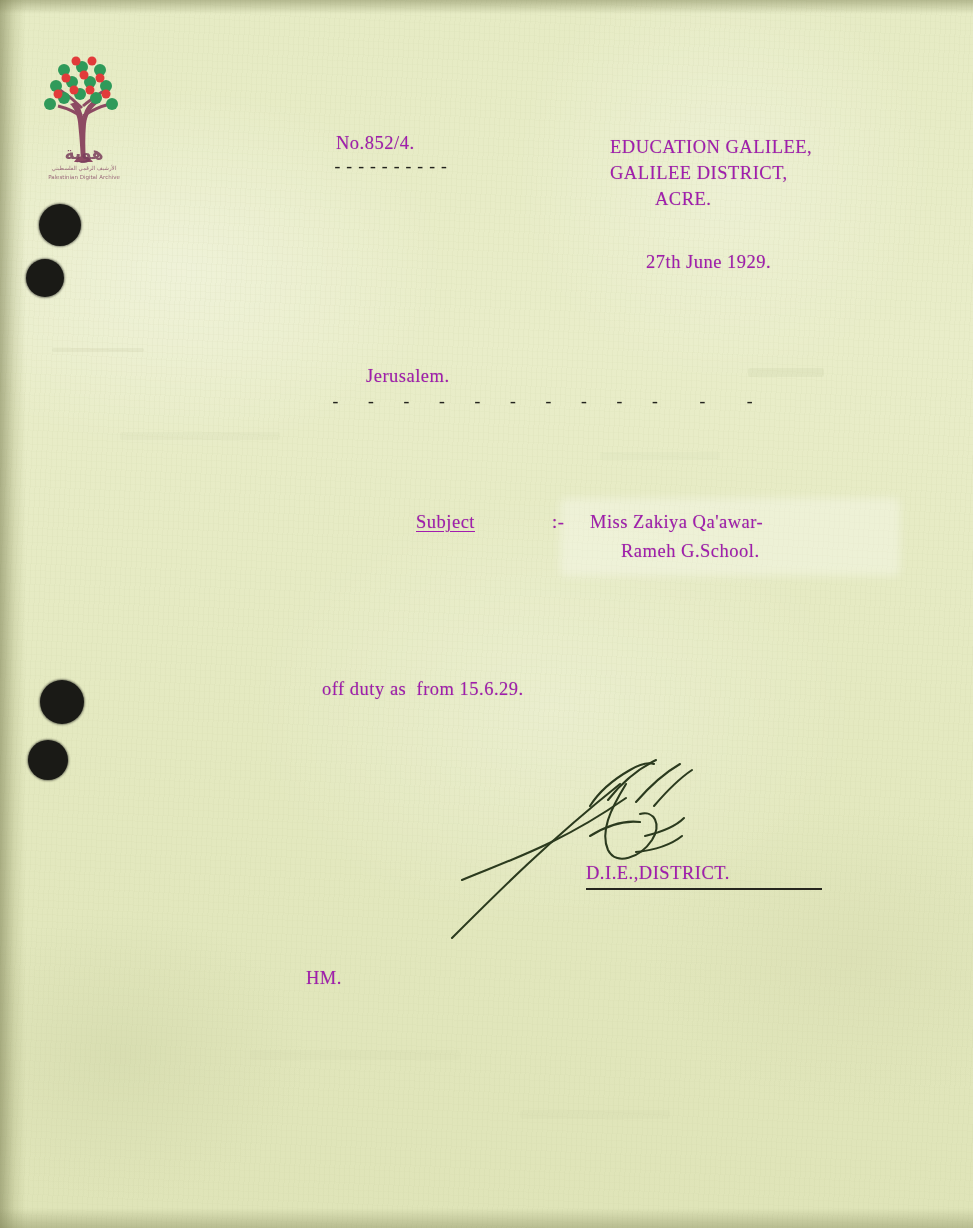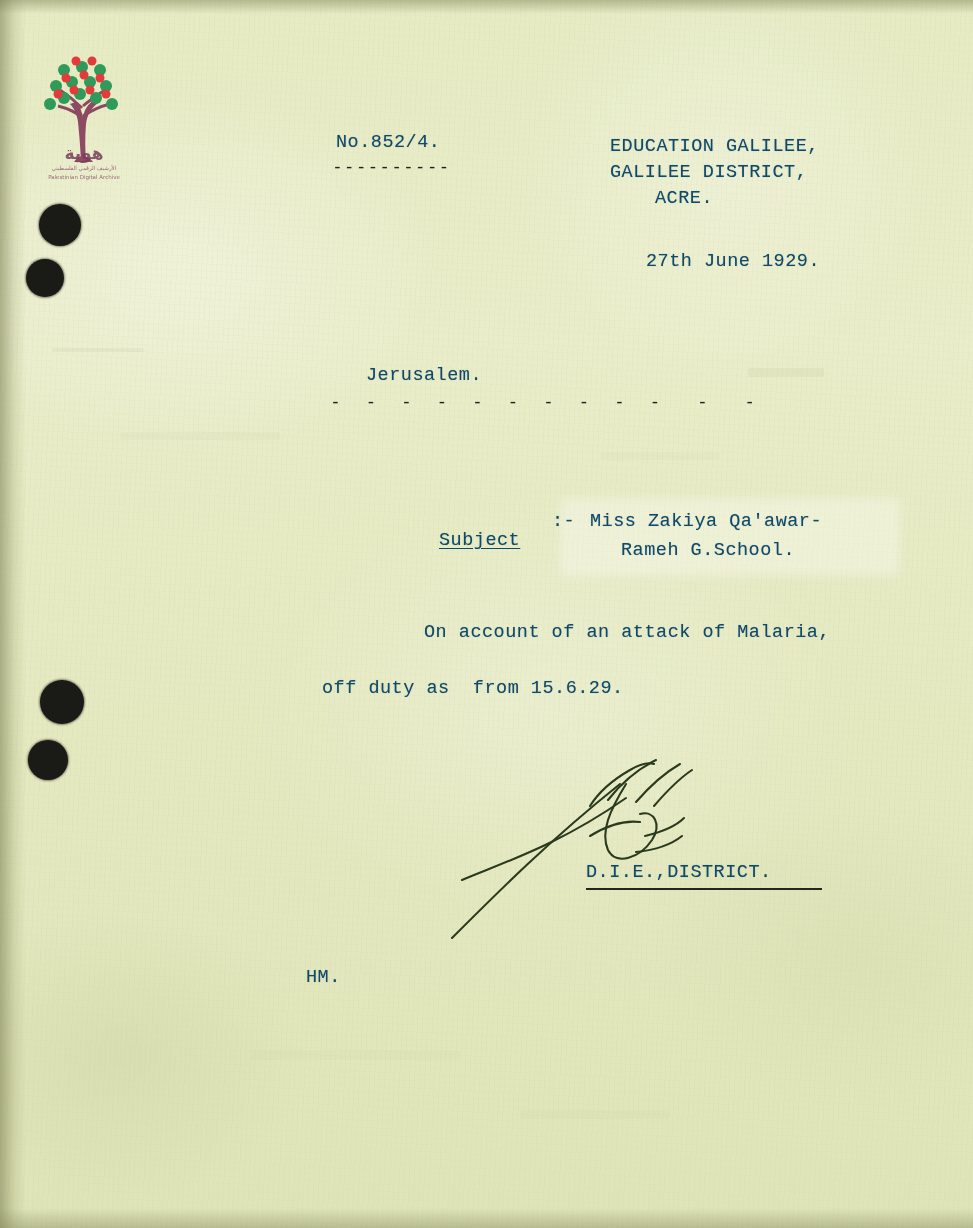--- a/index.html
+++ b/index.html
@@ -103,22 +103,22 @@
     color: #8a4f69;
     font-family: "DejaVu Sans", sans-serif;
     font-size: 5.5px;
     line-height: 7px;
     opacity: 0.85;
   }
 
   
   .typed {
     position: absolute;
-    color: #0c4a6e;
-    font-family: Liberation Mono, monospace;
+    color: #a21caf;
+    font-family: Liberation Serif, serif;
     white-space: pre;
     letter-spacing: 0.5px;
     text-shadow: 0 0 1px rgba(40,40,30,0.30);
   }
   .t18 { font-size: 18.5px; line-height: 26px; }
 
   .dashline {
     position: absolute;
     color: #23231e;
     font-family: "DejaVu Sans Mono", monospace;
@@ -231,26 +231,25 @@
   <div class="typed t18" style="left:610px; top:134px;">EDUCATION GALILEE,</div>
   <div class="typed t18" style="left:610px; top:160px;">GALILEE DISTRICT,</div>
   <div class="typed t18" style="left:655px; top:186px;">ACRE.</div>
 
   <div class="typed t18" style="left:646px; top:249px;">27th June 1929.</div>
 
   <div class="typed t18" style="left:366px; top:363px;">Jerusalem.</div>
   <div class="dashline" style="left:330px; top:390px;">-  -  -  -  -  -  -  -  -  -   -   -</div>
 
   <div class="lighten" style="left:560px; top:498px; width:340px; height:78px;"></div>
-  <div class="typed t18 underline-word" style="left:439px; top:509px;margin-top:19px;">Subject</div>
+  <div class="typed t18 underline-word" style="left:416px; top:509px;">Subject</div>
   <div class="typed t18" style="left:552px; top:509px;">:-</div>
   <div class="typed t18" style="left:590px; top:509px;">Miss Zakiya Qa'awar-</div>
   <div class="typed t18" style="left:592px; top:538px;margin-left:29px;">Rameh G.School.</div>
 
-  <div class="typed t18" style="left:424px; top:620px;">On account of an attack of Malaria,</div>
   <div class="typed t18" style="left:322px; top:676px;">off duty as  from 15.6.29.</div>
 
   <div class="sig">
     <svg width="300" height="210" viewBox="0 0 300 210" xmlns="http://www.w3.org/2000/svg">
       <g fill="none" stroke="#2b3a1e" stroke-width="2.1" stroke-linecap="round">
         <path d="M12 198 C60 150 110 100 180 44"></path>
         <path d="M22 140 C70 120 120 104 186 58"></path>
         <path d="M186 44 C170 70 160 92 168 110 C176 126 200 118 212 100 C222 84 214 70 200 74"></path>
         <path d="M150 66 C160 50 176 38 190 30 C200 24 208 22 214 24"></path>
         <path d="M168 60 C182 42 200 28 216 20"></path>

